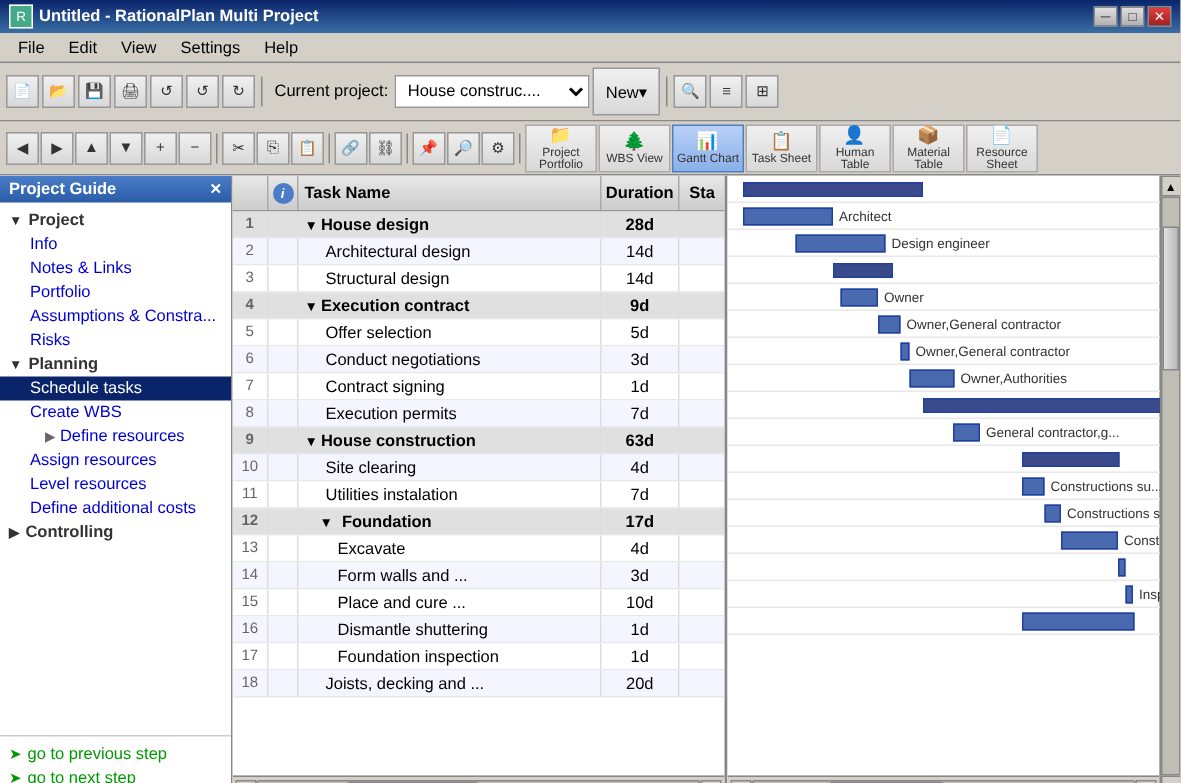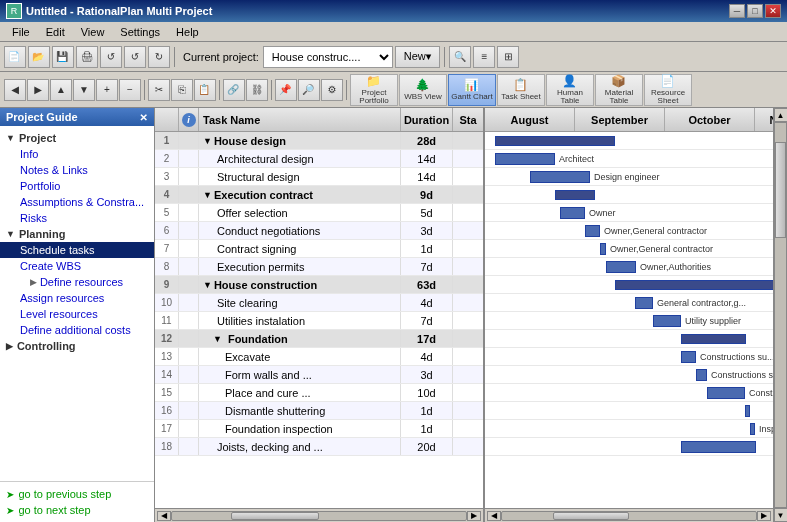--- a/index.html
+++ b/index.html
@@ -51,21 +51,21 @@
       display: flex; align-items: center; justify-content: center;
       cursor: pointer; font-size: 10px; color: #333;
     }
     .toolbar-separator { width: 1px; height: 20px; background: #888; margin: 0 2px; }
     .current-project-label { font-size: 11px; margin-left: 4px; margin-right: 2px; }
     .current-project-select {
       height: 22px; background: white; border: 1px solid #999;
       padding: 0 4px; font-size: 11px; width: 130px;
     }
     .new-btn {
-      height: 22px; background: linear-gradient(to bottom, #f0f0f0, #d8d8d8);
+      height: 32px; background: linear-gradient(to bottom, #f0f0f0, #d8d8d8);
       border: 1px solid #999; padding: 0 8px; cursor: pointer; font-size: 11px;
     }
 
     
     .toolbar2 {
       background: #d4d0c8;
       border-bottom: 1px solid #888;
       padding: 2px 4px;
       display: flex;
       align-items: center;
@@ -620,26 +620,20 @@
         <div class="scroll-bar-h">
           <div class="scroll-btn">◀</div>
           <div class="scroll-track">
             <div class="scroll-thumb"></div>
           </div>
           <div class="scroll-btn">▶</div>
         </div>
       </div>
 
       <div class="gantt-area">
-        <div class="gantt-header">
-          <div class="gantt-month" style="min-width:90px;">August</div>
-          <div class="gantt-month" style="min-width:90px;">September</div>
-          <div class="gantt-month" style="min-width:90px;">October</div>
-          <div class="gantt-month" style="min-width:60px;border-right:none;">Nover</div>
-        </div>
         <div class="gantt-body">
           <div class="gantt-rows" id="gantt-rows">
           <div class="gantt-row">
       <div class="gantt-bar" style="left:10px; top:3px;">
         <div class="gantt-bar-inner" style="width:120px; background:#4a6ab0; background:#3a4a8a;height:10px;"></div>
         <span class="gantt-bar-label" style="font-size:9px;"></span>
       </div>
     </div>
               <div class="gantt-row">
       <div class="gantt-bar" style="left:10px; top:3px;">
@@ -686,26 +680,20 @@
               <div class="gantt-row">
       <div class="gantt-bar" style="left:130px; top:3px;">
         <div class="gantt-bar-inner" style="width:200px; background:#3a5a9a; background:#3a4a8a;height:10px;"></div>
         <span class="gantt-bar-label" style="font-size:9px;"></span>
       </div>
     </div>
               <div class="gantt-row">
       <div class="gantt-bar" style="left:150px; top:3px;">
         <div class="gantt-bar-inner" style="width:18px; background:#4a6ab0; "></div>
         <span class="gantt-bar-label" style="font-size:9px;">General contractor,g...</span>
-      </div>
-    </div>
-              <div class="gantt-row">
-      <div class="gantt-bar" style="left:168px; top:3px;">
-        <div class="gantt-bar-inner" style="width:28px; background:#4a6ab0; "></div>
-        <span class="gantt-bar-label" style="font-size:9px;">Utility supplier</span>
       </div>
     </div>
               <div class="gantt-row">
       <div class="gantt-bar" style="left:196px; top:3px;">
         <div class="gantt-bar-inner" style="width:65px; background:#3a5a9a; background:#3a4a8a;height:10px;"></div>
         <span class="gantt-bar-label" style="font-size:9px;"></span>
       </div>
     </div>
               <div class="gantt-row">
       <div class="gantt-bar" style="left:196px; top:3px;">

